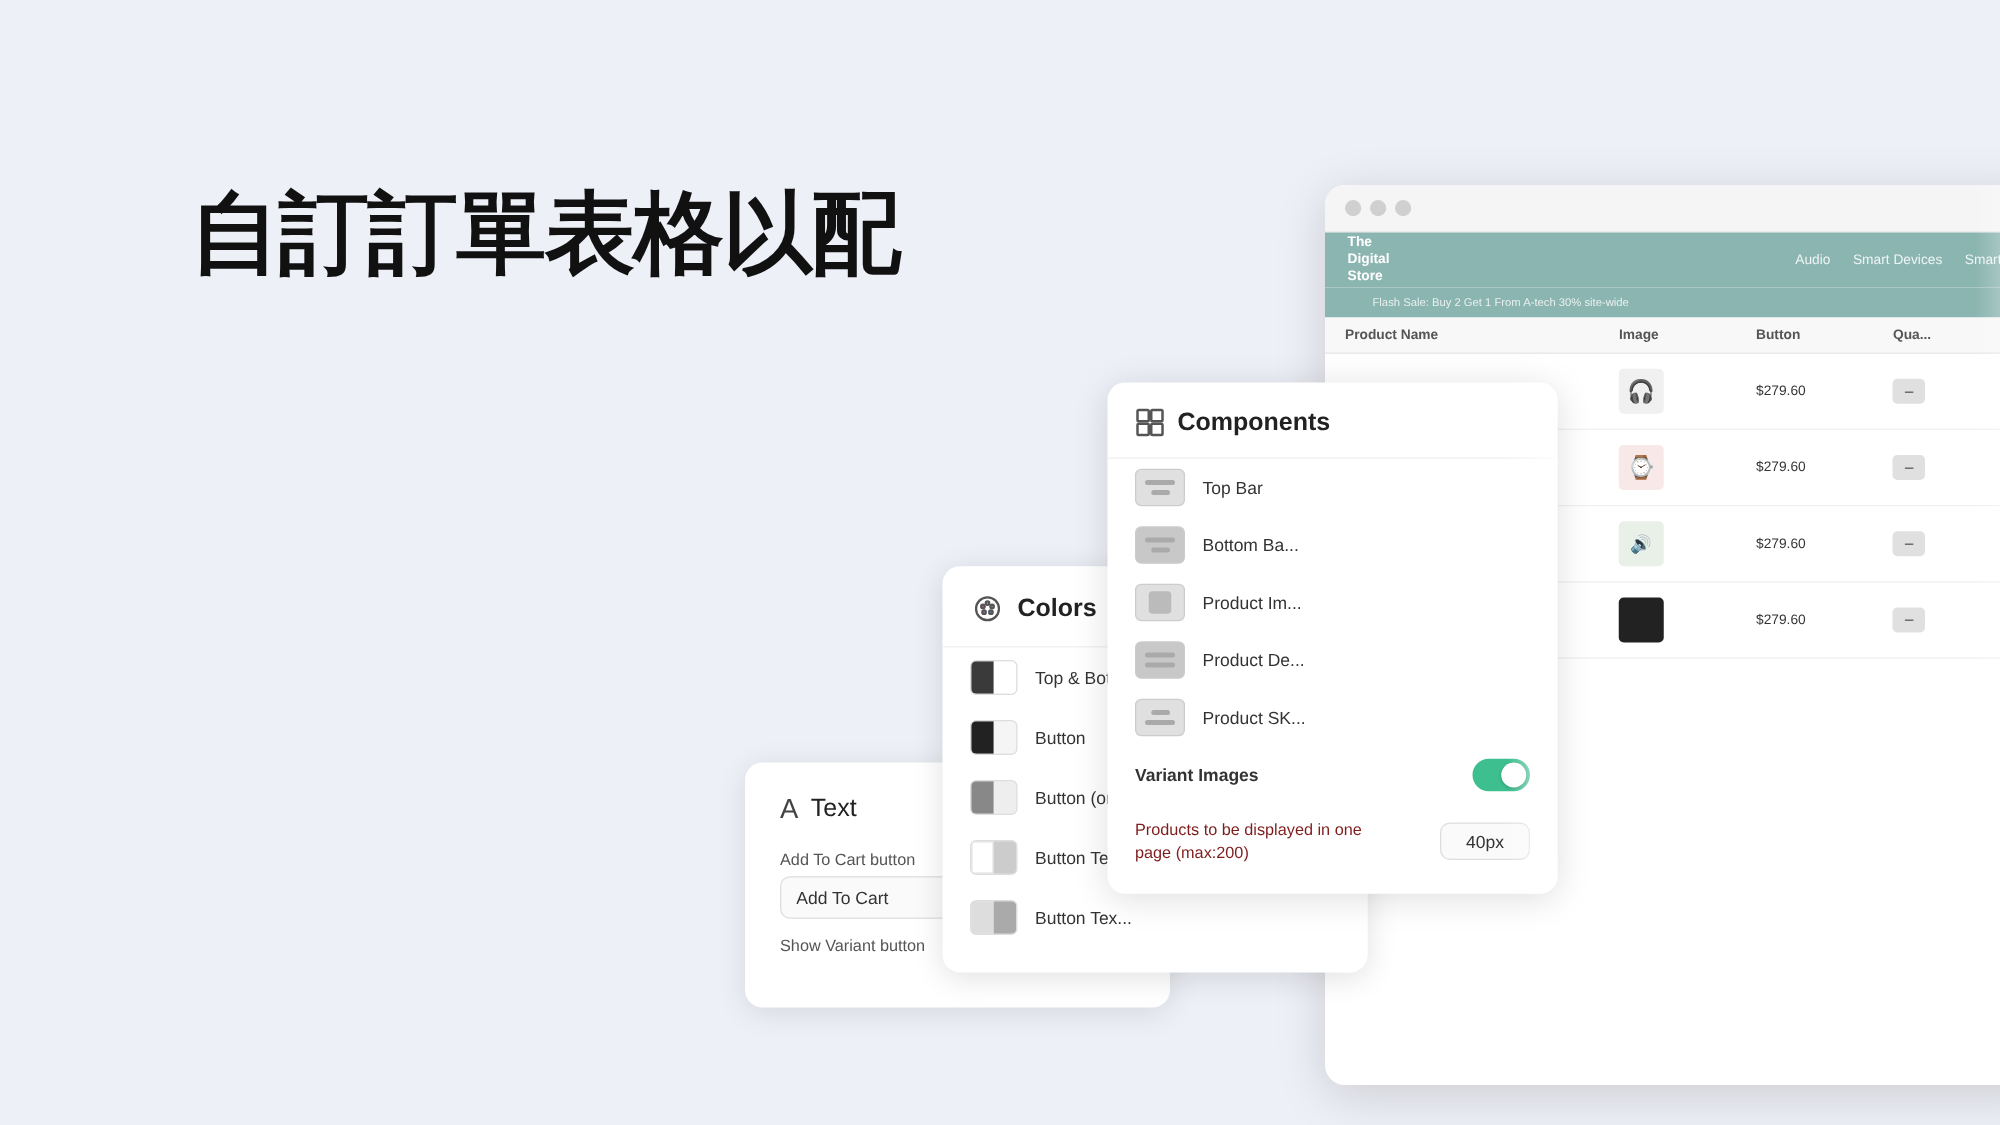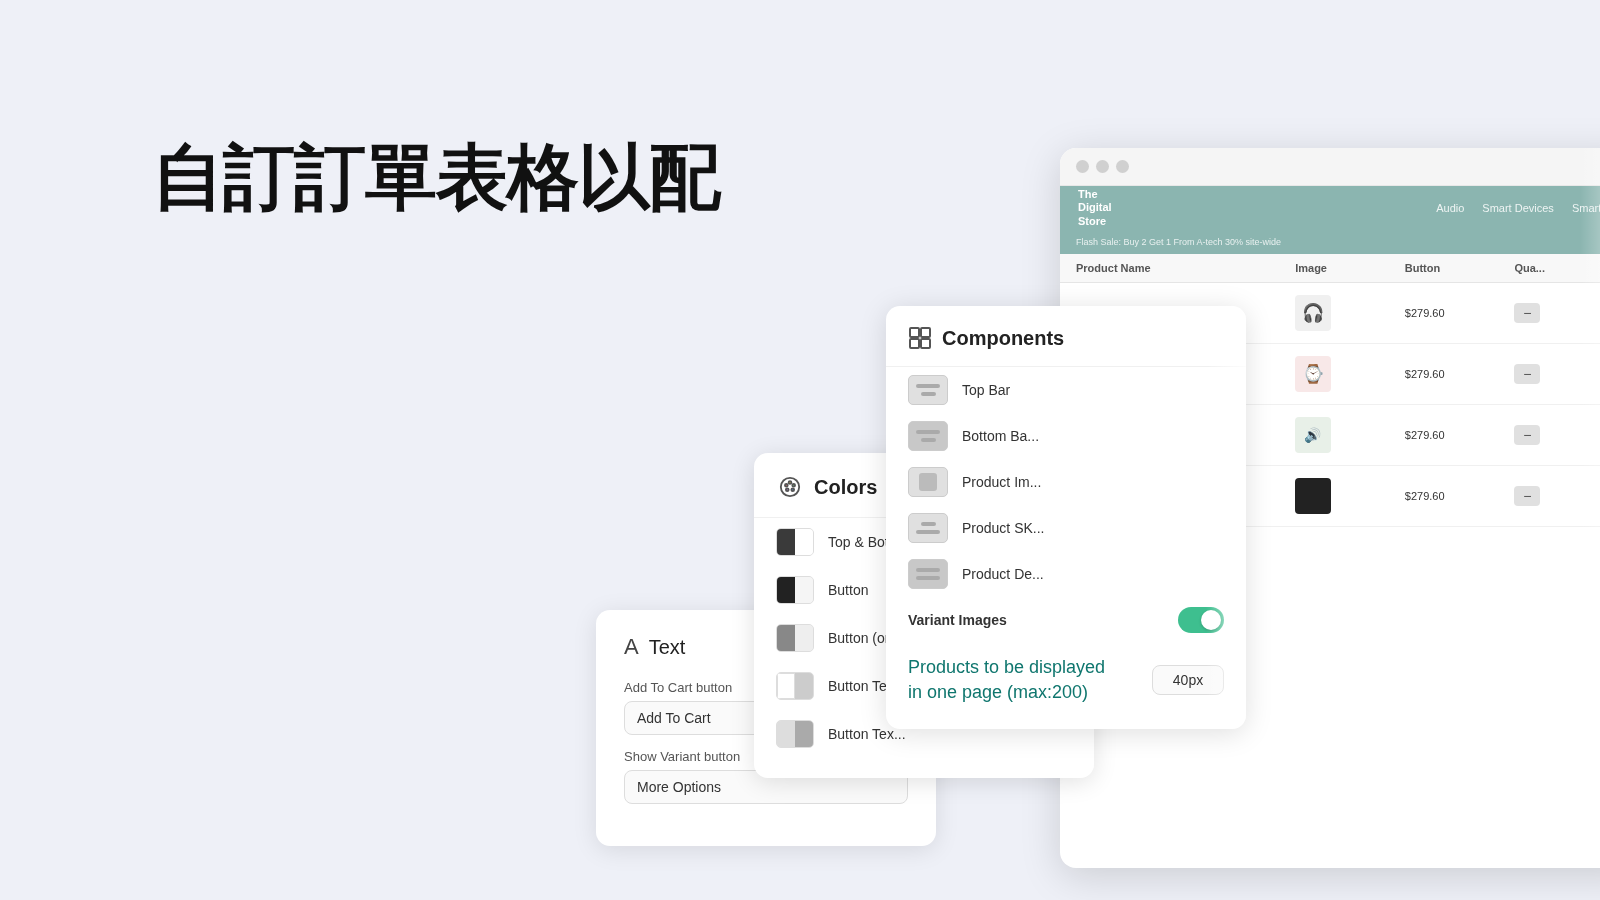--- a/index.html
+++ b/index.html
@@ -9,21 +9,21 @@
       background: #eef0f7;
       font-family: -apple-system, BlinkMacSystemFont, 'Segoe UI', sans-serif;
       overflow: hidden;
       position: relative;
     }
 
     
     .hero-text {
       position: absolute;
       left: 152px;
-      top: 134px;
+      top: 144px;
     }
     .hero-title {
       font-size: 72px;
       font-weight: 700;
       line-height: 1.2;
       color: #111;
       letter-spacing: -1px;
     }
 
     
@@ -226,22 +226,22 @@
       background: #fff;
       box-shadow: 0 1px 3px rgba(0,0,0,0.2);
     }
     .products-row {
       display: flex;
       align-items: center;
       justify-content: space-between;
       padding: 12px 22px 4px;
     }
     .products-label {
-      font-size: 18px;
-      color: #0f766e;
+      font-size: 13px;
+      color: #7f1d1d;
       line-height: 1.4;
       max-width: 200px;
     }
     .products-input {
       border: 1.5px solid #ddd;
       border-radius: 8px;
       padding: 6px 12px;
       font-size: 14px;
       color: #333;
       width: 72px;
@@ -392,21 +392,20 @@
   <div class="panel-text-header">
     <span class="panel-text-header-icon">A</span>
     <span class="panel-text-title">Text</span>
   </div>
   <div class="panel-text-row">
     <div class="panel-text-label">Add To Cart button</div>
     <input class="panel-text-input" value="Add To Cart" placeholder="Add To Cart" style="">
   </div>
   <div class="panel-text-row">
     <div class="panel-text-label">Show Variant button</div>
-    <input class="panel-text-input" value="More Options" placeholder="More Options" style="">
   </div>
 </div>
 
 <div class="panel-colors">
   <div class="panel-colors-header">
     <div class="colors-icon">
       <svg width="22" height="22" viewBox="0 0 24 24" fill="none" stroke="#555" stroke-width="2">
         <circle cx="12" cy="12" r="10"></circle>
         <circle cx="8" cy="10" r="1.5" fill="#ff6b6b"></circle>
         <circle cx="12" cy="7" r="1.5" fill="#ffd93d"></circle>
@@ -500,33 +499,33 @@
   </div>
 
   <div class="comp-list-item">
     <div class="comp-thumb">
       <div style="width:18px;height:18px;background:#bbb;border-radius:3px;margin:0 auto;"></div>
     </div>
     <span class="comp-label">Product Im...</span>
   </div>
 
   <div class="comp-list-item">
+    <div class="comp-thumb" style="background:#c8c8c8;">
+      <div class="comp-thumb-line"></div>
+      <div class="comp-thumb-line"></div>
+    </div>
+    <span class="comp-label">Product De...</span>
+  </div>
+
+  <div class="comp-list-item">
     <div class="comp-thumb">
       <div class="comp-thumb-line comp-thumb-line-short"></div>
       <div class="comp-thumb-line"></div>
     </div>
     <span class="comp-label">Product SK...</span>
-  </div>
-
-  <div class="comp-list-item">
-    <div class="comp-thumb" style="background:#c8c8c8;">
-      <div class="comp-thumb-line"></div>
-      <div class="comp-thumb-line"></div>
-    </div>
-    <span class="comp-label">Product De...</span>
   </div>
 
   <div class="toggle-row">
     <span class="toggle-label">Variant Images</span>
     <div class="toggle">
       <div class="toggle-knob"></div>
     </div>
   </div>
 
 
@@ -550,21 +549,21 @@
       The<br><strong>Digital<br>Store</strong>
     </div>
     <div class="store-nav">
       <span class="store-nav-item">Audio</span>
       <span class="store-nav-item">Smart Devices</span>
       <span class="store-nav-item">Smart O...</span>
     </div>
   </div>
 
   <div style="background:#8bb5b0;height:24px;display:flex;align-items:center;padding:0 16px;">
-    <span style="font-size:9px;color:#fff;opacity:0.8;">Flash Sale: Buy 2 Get 1 From A-tech 30% site-wide</span>
+    <span style="font-size:9px;color:#fff;opacity:0.8;margin-left:22px;">Flash Sale: Buy 2 Get 1 From A-tech 30% site-wide</span>
   </div>
 
   <div class="store-table-header">
     <span class="store-table-col">Product Name</span>
     <span class="store-table-col">Image</span>
     <span class="store-table-col">Button</span>
     <span class="store-table-col">Qua...</span>
   </div>
 
   <div class="store-table-row">

